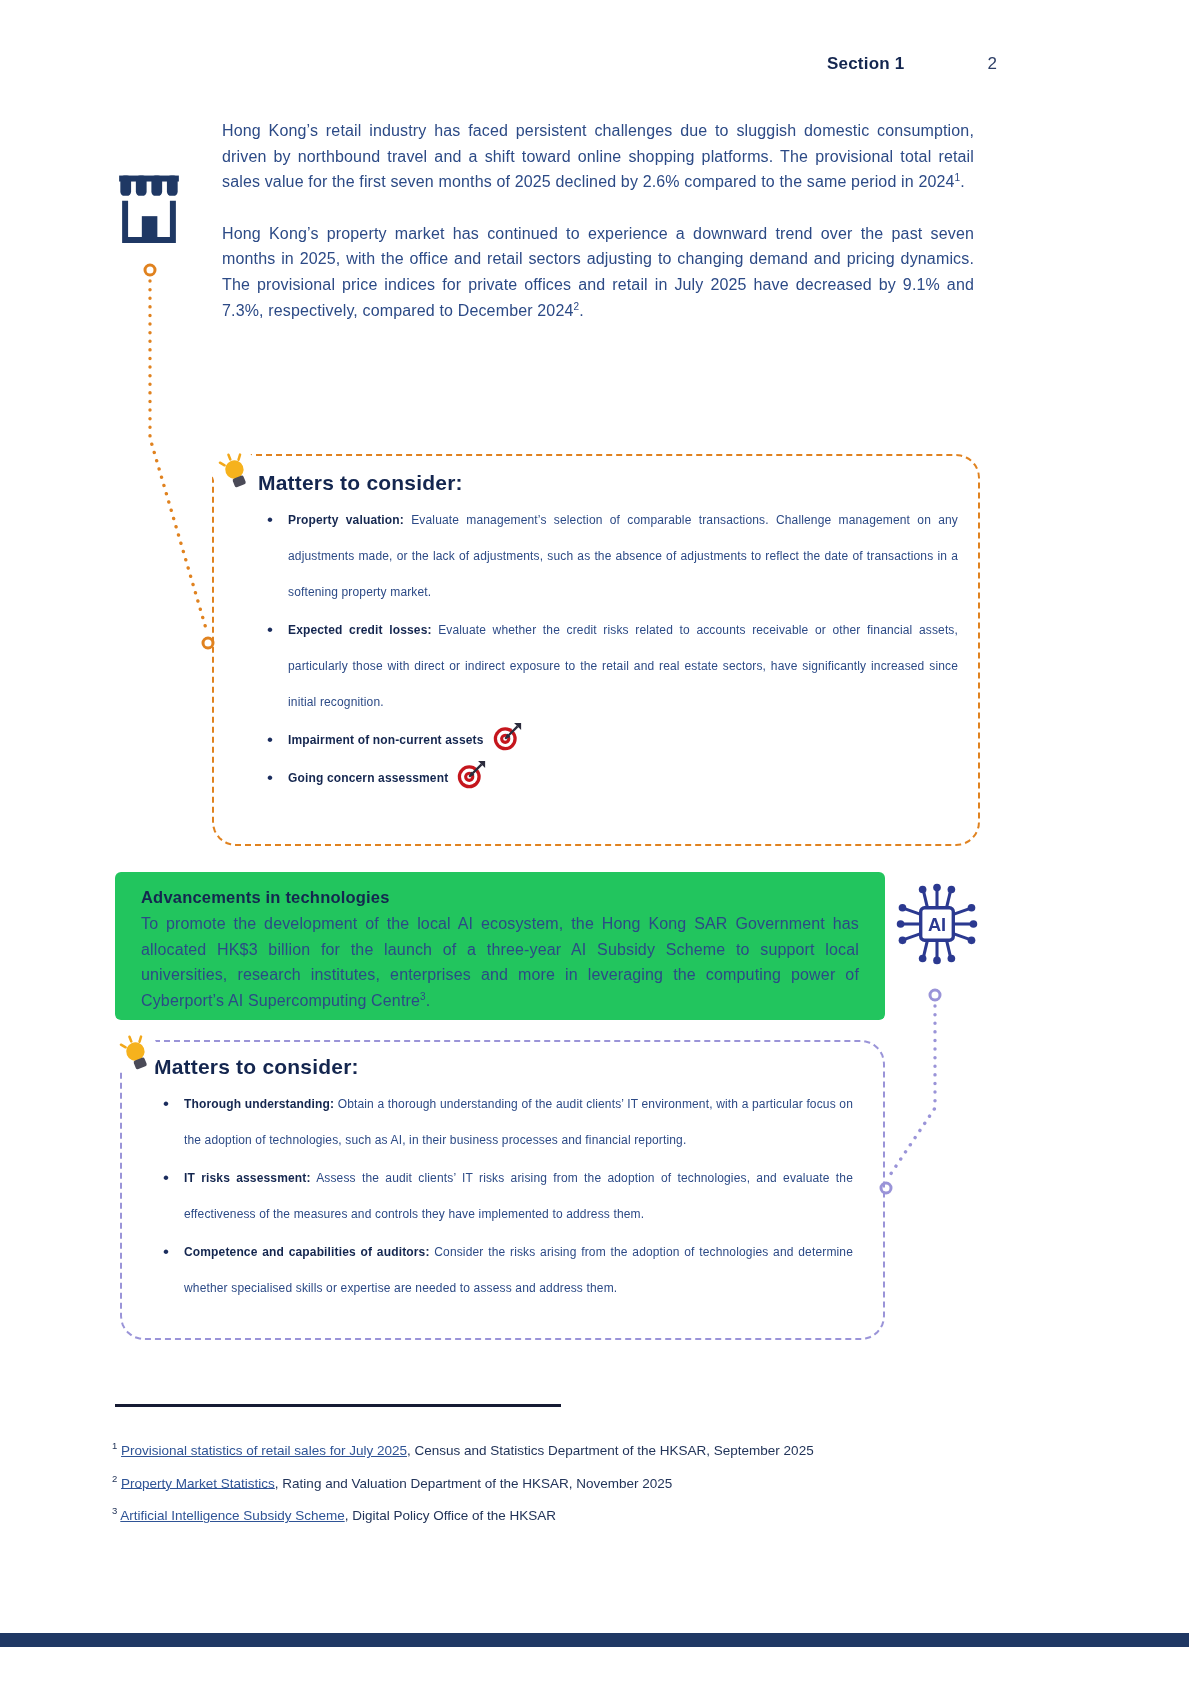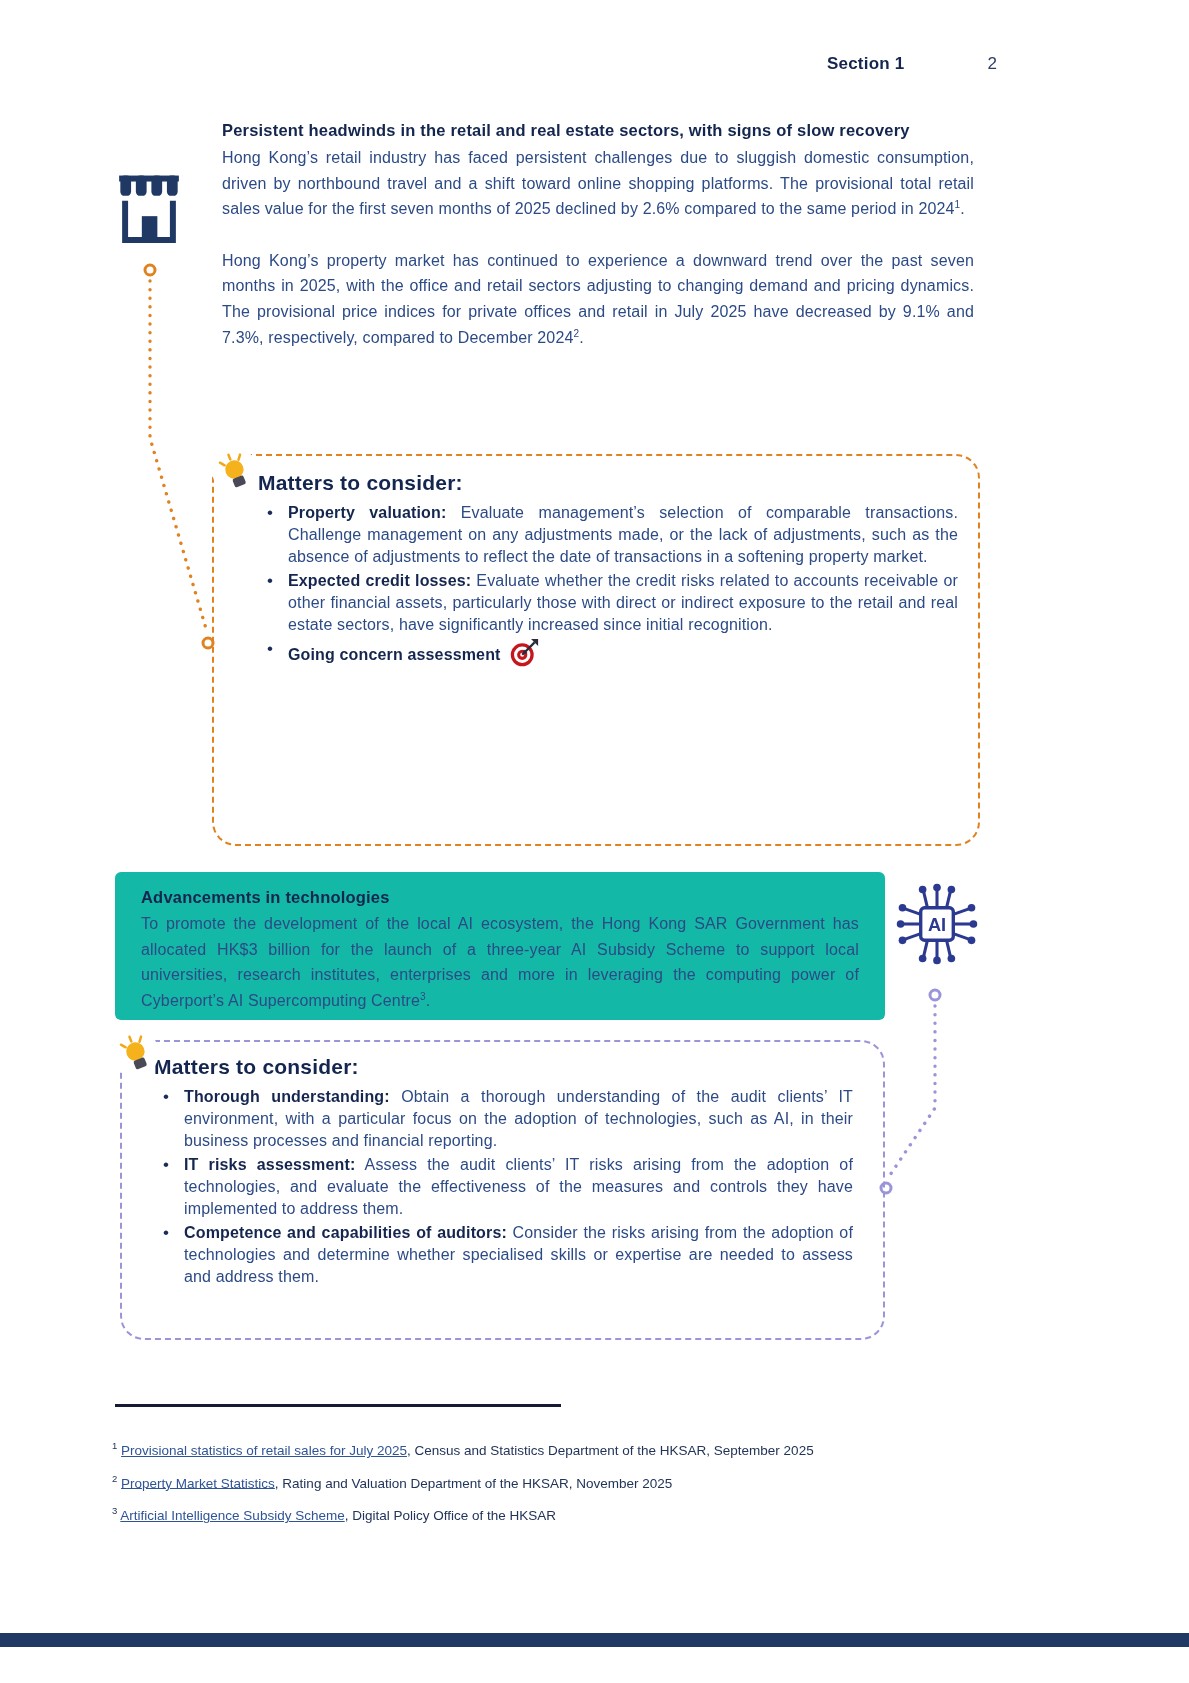--- a/index.html
+++ b/index.html
@@ -23,33 +23,33 @@
 
   
   .connectors { position:absolute; left:0; top:0; pointer-events:none; }
 
   
   .matters { position:absolute; border-radius:24px; }
   .matters-1 { left:212px; top:454px; width:768px; height:392px; border:2.5px dashed #e0821f; padding:15px 20px 12px 44px; }
   .matters-2 { left:120px; top:1040px; width:765px; height:300px; border:2.5px dashed #9a94d8; padding:13px 30px 12px 32px; }
   .matters-h { font-size:21px; font-weight:bold; color:#14264f; margin-bottom:7px; letter-spacing:.2px; }
   .matters ul { list-style:none; margin-left:8px; }
-  .matters li { position:relative; padding-left:22px; font-size:16px; line-height:22px; color:#2c4a86; text-align:justify; letter-spacing:.15px; margin-bottom:2px; }
+  .matters li { position:relative; padding-left:22px; font-size:12px; line-height:36px; color:#2c4a86; text-align:justify; letter-spacing:.15px; margin-bottom:2px; }
   .matters li::before { content:"•"; position:absolute; left:1px; top:0; color:#1b2d5e; font-size:17px; }
   .bl { font-weight:bold; color:#14264f; }
 
   .bulb { position:absolute; width:46px; height:46px; background:#ffffff; border-radius:50%; display:flex; align-items:center; justify-content:center; }
   .bulb-1 { left:212px; top:448px; }
   .bulb-2 { left:113px; top:1030px; }
   .bulb svg { transform:rotate(-22deg); }
 
   .target { display:inline-block; width:30px; height:30px; vertical-align:-8px; margin-left:8px; }
 
   
-  .tech-box { position:absolute; left:115px; top:872px; width:770px; height:148px; background:#14b8a6; border-radius:6px; padding:16px 26px 14px 26px; }
+  .tech-box { position:absolute; left:115px; top:872px; width:770px; height:148px; background:#22c55e; border-radius:6px; padding:16px 26px 14px 26px; }
   .tech-title { font-size:16.5px; font-weight:bold; color:#14264f; margin-bottom:4px; letter-spacing:.2px; }
   .tech-body { font-size:16px; line-height:25.6px; color:#2c4a86; text-align:justify; letter-spacing:.15px; }
   .ai-icon { position:absolute; left:891px; top:878px; width:92px; height:92px; }
 
   
   .fn-rule { position:absolute; left:115px; top:1404px; width:446px; height:3px; background:#161b33; }
   .footnotes { position:absolute; left:112px; top:1432px; width:965px; font-size:13.5px; line-height:28px; color:#223459; }
   .footnotes sup { font-size:9.5px; }
   .fn-link { color:#2f5496; text-decoration:underline; cursor:pointer; }
 
@@ -88,30 +88,38 @@
         <rect x="51" y="8" width="9" height="17" rx="3.5"></rect>
       </g>
       <g fill="none" stroke="#1f3864" stroke-width="5">
         <path d="M16 29 L16 62 L56 62 L56 29"></path>
       </g>
       <rect x="30" y="42" width="13" height="20" fill="#1f3864"></rect>
     </svg>
   </div>
 
   <div class="retail-text">
-    <h2 class="h-title">Persistent headwinds in the retail and real estate sectors, with signs of slow recovery</h2>
     <p class="body-p"><span>Hong Kong’s retail industry has faced persistent challenges due to sluggish domestic consumption, driven by northbound travel and a shift toward online shopping platforms.  The provisional total retail sales value for the first seven months of 2025 declined by 2.6% compared to the same period in 2024</span><sup class="ref">1</sup><span>.</span></p>
     <p class="body-p"><span>Hong Kong’s property market has continued to experience a downward trend over the past seven months in 2025, with the office and retail sectors adjusting to changing demand and pricing dynamics.  The provisional price indices for private offices and retail in July 2025 have decreased by 9.1% and 7.3%, respectively, compared to December 2024</span><sup class="ref">2</sup><span>.</span></p>
   </div>
 
   <div class="matters matters-1">
     <div class="matters-h">Matters to consider:</div>
     <ul>
       <li><span class="bl">Property valuation:</span> <span>Evaluate management’s selection of comparable transactions.  Challenge management on any adjustments made, or the lack of adjustments, such as the absence of adjustments to reflect the date of transactions in a softening property market.</span></li>
       <li><span class="bl">Expected credit losses:</span> <span>Evaluate whether the credit risks related to accounts receivable or other financial assets, particularly those with direct or indirect exposure to the retail and real estate sectors, have significantly increased since initial recognition.</span></li>
+      <li><span class="bl">Impairment of non-current assets</span><span class="target"><svg width="30" height="30" viewBox="0 0 34 34">
+              <circle cx="15" cy="19" r="13" fill="#c5161d"></circle>
+              <circle cx="15" cy="19" r="9.3" fill="#ffffff"></circle>
+              <circle cx="15" cy="19" r="5.8" fill="#c5161d"></circle>
+              <circle cx="15" cy="19" r="2.3" fill="#ffffff"></circle>
+              <line x1="15" y1="19" x2="29" y2="5" stroke="#2b2b3c" stroke-width="2.6"></line>
+              <path d="M25 1 l8 0 l0 8 l-4 -4 z" fill="#2b2b3c"></path>
+              <path d="M15 19 l6 -2 l-4 -4 z" fill="#2b2b3c"></path>
+            </svg></span></li>
       <li><span class="bl">Going concern assessment</span><span class="target"><svg width="30" height="30" viewBox="0 0 34 34">
               <circle cx="15" cy="19" r="13" fill="#c5161d"></circle>
               <circle cx="15" cy="19" r="9.3" fill="#ffffff"></circle>
               <circle cx="15" cy="19" r="5.8" fill="#c5161d"></circle>
               <circle cx="15" cy="19" r="2.3" fill="#ffffff"></circle>
               <line x1="15" y1="19" x2="29" y2="5" stroke="#2b2b3c" stroke-width="2.6"></line>
               <path d="M25 1 l8 0 l0 8 l-4 -4 z" fill="#2b2b3c"></path>
               <path d="M15 19 l6 -2 l-4 -4 z" fill="#2b2b3c"></path>
             </svg></span></li>
     </ul>

